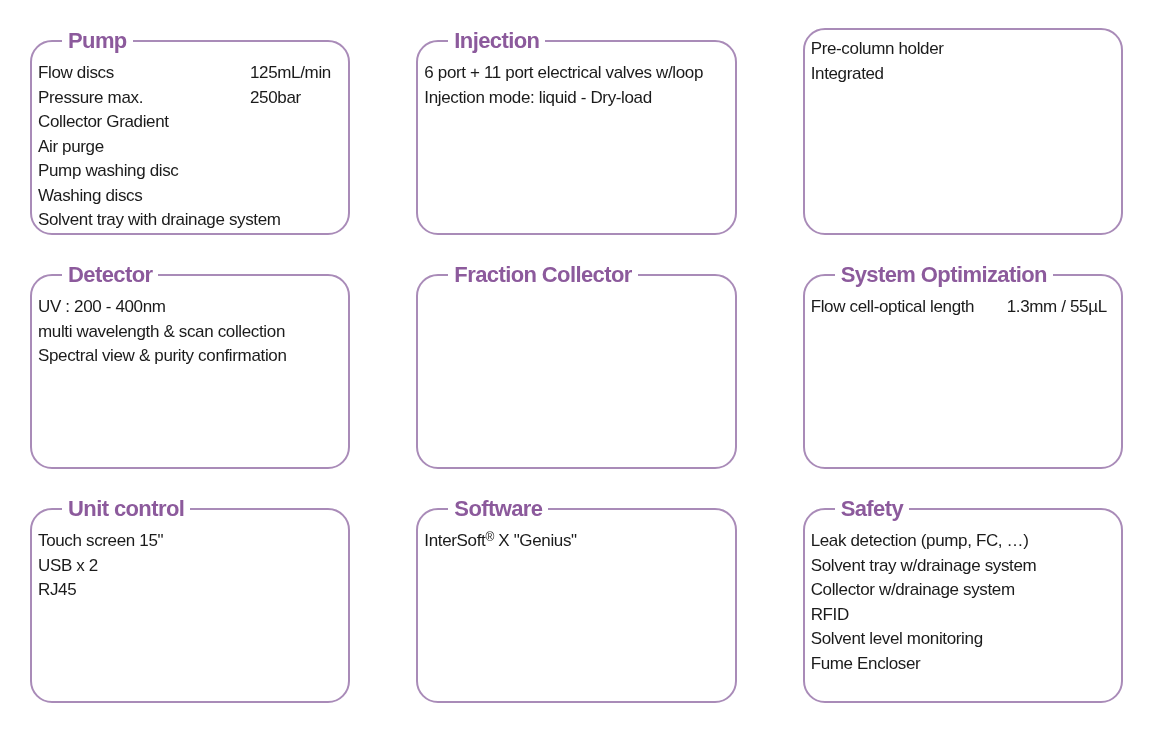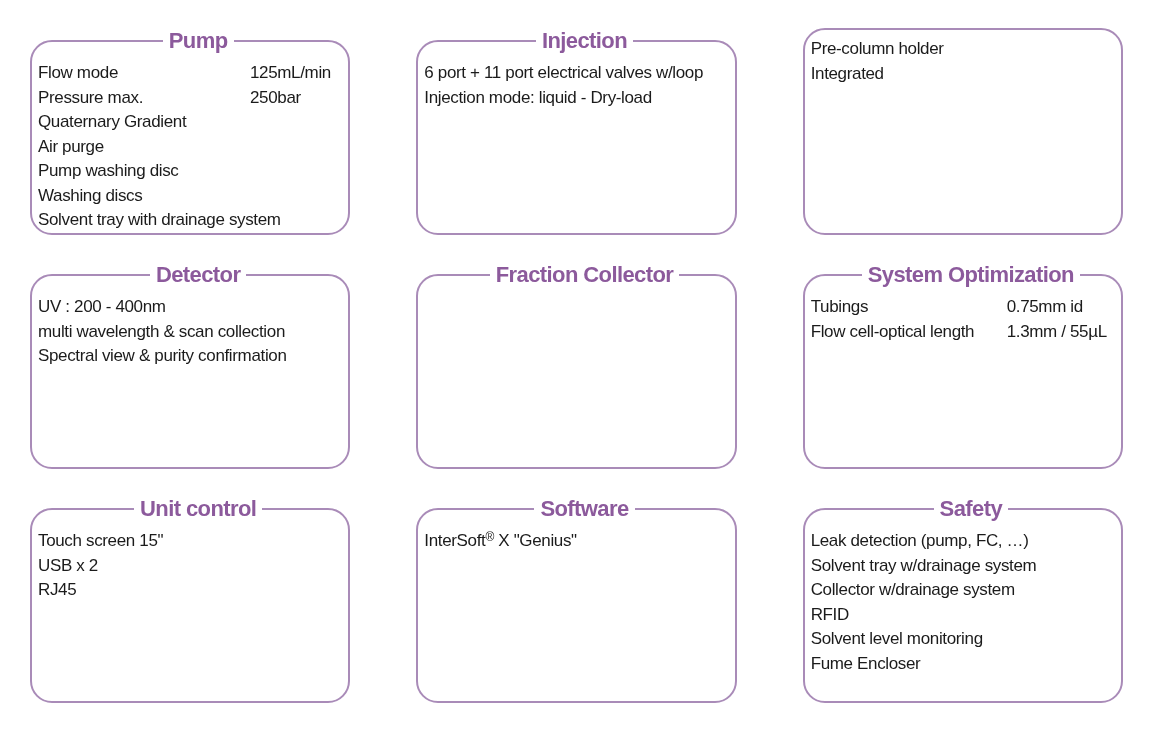--- a/index.html
+++ b/index.html
@@ -32,29 +32,28 @@
   fieldset.card {
     min-width: 0;
     height: 207px;
     margin: 0;
     padding: 4px 10px 0 6px;
     border: 2px solid var(--border-color);
     border-radius: 22px;
     background: transparent;
   }
   legend.card-title {
-    margin-left: 10px;
+    margin-left: 24px;
     padding: 0 6px;
     font-size: 22px;
     line-height: 26px;
     font-weight: bold;
     letter-spacing: -0.6px;
     color: var(--title-color);
     white-space: nowrap;
-    text-align: center;
   }
   .card-body {
     font-size: 17px;
     line-height: 24.5px;
     letter-spacing: -0.35px;
     margin-top: 3px;
   }
   .row { display: flex; }
   .row .label { flex: none; }
   .card-pump .row.has-value .label { width: 212px; }
@@ -69,29 +68,29 @@
 </head>
 <body>
 
 <div class="page">
   <div class="grid">
 
     <fieldset class="card card-pump">
       <legend class="card-title">Pump</legend>
       <div class="card-body">
         <div class="row has-value">
-          <span class="label">Flow mode</span>
+          <span class="label">Flow discs</span>
           <span class="value">125mL/min</span>
         </div>
         <div class="row has-value">
           <span class="label">Pressure max.</span>
           <span class="value">250bar</span>
         </div>
         <div class="row">
-          <span class="label">Quaternary Gradient</span>
+          <span class="label">Collector Gradient</span>
         </div>
         <div class="row">
           <span class="label">Air purge</span>
         </div>
         <div class="row">
           <span class="label">Pump washing disc</span>
         </div>
         <div class="row">
           <span class="label">Washing discs</span>
         </div>
@@ -139,24 +138,20 @@
       </div>
     </fieldset>
 
     <fieldset class="card card-fraction-collector">
       <legend class="card-title">Fraction Collector</legend>
     </fieldset>
 
     <fieldset class="card card-system-optimization">
       <legend class="card-title">System Optimization</legend>
       <div class="card-body">
-        <div class="row has-value">
-          <span class="label">Tubings</span>
-          <span class="value">0.75mm id</span>
-        </div>
         <div class="row has-value">
           <span class="label">Flow cell-optical length</span>
           <span class="value">1.3mm / 55µL</span>
         </div>
       </div>
     </fieldset>
 
     <fieldset class="card card-unit-control">
       <legend class="card-title">Unit control</legend>
       <div class="card-body">

